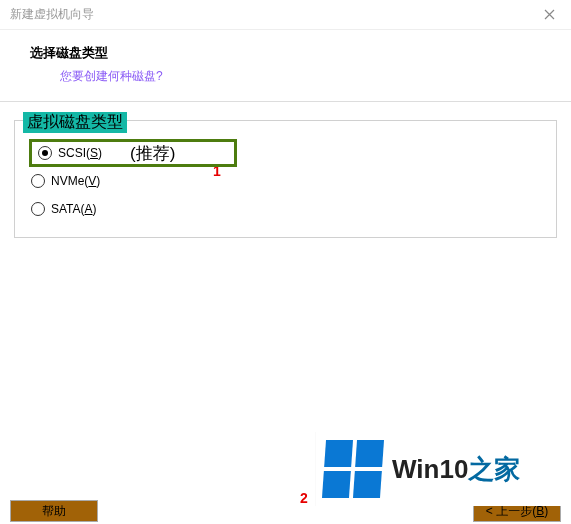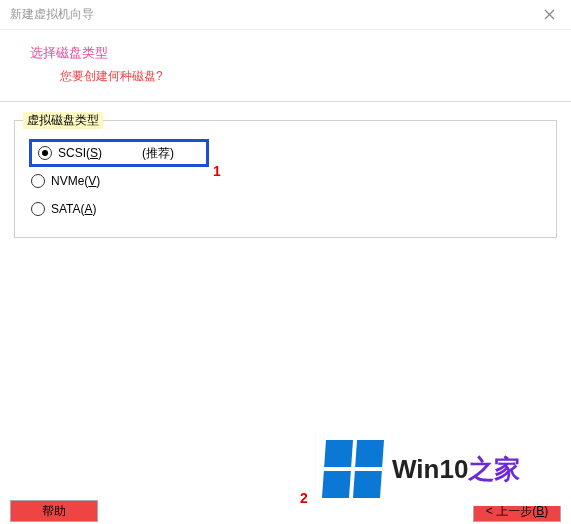--- a/index.html
+++ b/index.html
@@ -27,48 +27,48 @@
     width: 36px; height: 24px;
     display: flex; align-items: center; justify-content: center;
     color: #888;
   }
   .header {
     padding: 14px 20px 10px 30px;
   }
   .header h1 {
     margin: 0 0 6px 0;
     font-size: 13px;
-    font-weight: normal;
-    color: #ec4899;
+    font-weight: bold;
+    color: #000000;
   }
   .header .sub {
     margin: 0 0 0 30px;
     font-size: 12px;
-    color: #ef4444;
+    color: #8b5cf6;
   }
   .divider {
     height: 1px;
     background: #ddd;
     margin: 6px 0 0 0;
   }
   .content {
     padding: 18px 14px 0 14px;
   }
   .groupbox {
     position: relative;
     border: 1px solid #d0d0d0;
     padding: 18px 12px 14px 14px;
   }
   .groupbox .legend {
     position: absolute;
     top: -9px;
     left: 8px;
-    background: #fef9c3;
+    background: #14b8a6;
     padding: 0 4px;
-    font-size: 12px;
+    font-size: 16px;
   }
   .rrow {
     display: flex;
     align-items: center;
     height: 28px;
     padding: 0 2px;
   }
   .radio {
     width: 14px; height: 14px;
     border: 1px solid #333;
@@ -78,26 +78,26 @@
     display: inline-flex; align-items: center; justify-content: center;
     flex: 0 0 14px;
   }
   .radio .dot {
     width: 6px; height: 6px; border-radius: 50%;
     background: #000; display: none;
   }
   .radio.selected .dot { display: block; }
   .optlabel { font-size: 12px; }
   .optlabel .mn { text-decoration: underline; }
-  .extra { margin-left: 40px; font-size: 12px; }
+  .extra { margin-left: 28px; font-size: 17px; }
   .hl-red {
-    border: 3px solid #1d4ed8;
+    border: 3px solid #4d7c0f;
     padding-left: 6px !important;
     position: relative;
-    width: 180px;
+    width: 208px;
   }
   .anno1 {
     position: absolute;
     left: 198px;
     top: 42px;
     color: #e60000;
     font-weight: bold;
     font-size: 14px;
   }
   .btnrow {
@@ -106,21 +106,21 @@
     bottom: 2px;
     padding: 0 10px 0 10px;
     display: flex;
     align-items: center;
     gap: 8px;
   }
   .btn {
     min-width: 88px;
     height: 22px;
     border: 1px solid #aaa;
-    background: #ef4444;
+    background: #a16207;
     display: inline-flex;
     align-items: center;
     justify-content: center;
     font-size: 12px;
     padding: 0 10px;
     text-align: center;
   }
   .btn .mn { text-decoration: underline; }
   .btnrow .spacer { flex: 1; }
   .btn.next { border: 2px solid #e60000; }
@@ -150,21 +150,21 @@
     width: 58px; height: 58px;
     display: grid;
     grid-template-columns: 1fr 1fr;
     grid-template-rows: 1fr 1fr;
     gap: 4px;
     transform: skewX(-4deg);
   }
   .winlogo div { background: #0a78d4; }
   .wmtxt { display: flex; flex-direction: column; justify-content: center; line-height: 1.1; }
   .wmtxt .big { font-size: 26px; font-weight: 600; color: #222; font-family: Arial, sans-serif; }
-  .wmtxt .big .kw { color: #6d28d9; font-weight: 700; font-family: "Microsoft YaHei", sans-serif; }
+  .wmtxt .big .kw { color: #0369a1; font-weight: 700; font-family: "Microsoft YaHei", sans-serif; }
   .wmtxt .url { font-size: 11px; color: #888; margin-top: 4px; }
 </style>
 </head>
 <body>
 
 <div class="titlebar">
   <span class="title">新建虚拟机向导</span>
   <span class="close">
     <svg width="11" height="11" viewBox="0 0 11 11">
         <path d="M1 1 L10 10 M10 1 L1 10" stroke="#888" stroke-width="1.2"></path>

